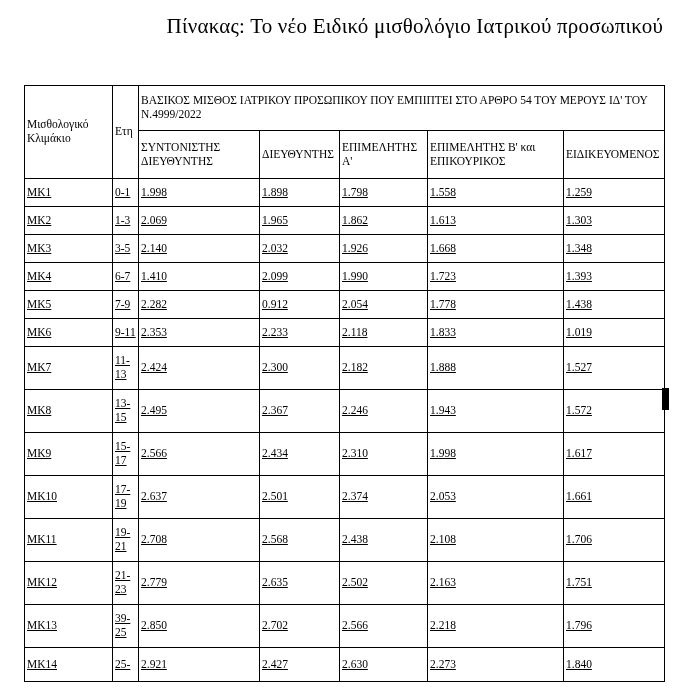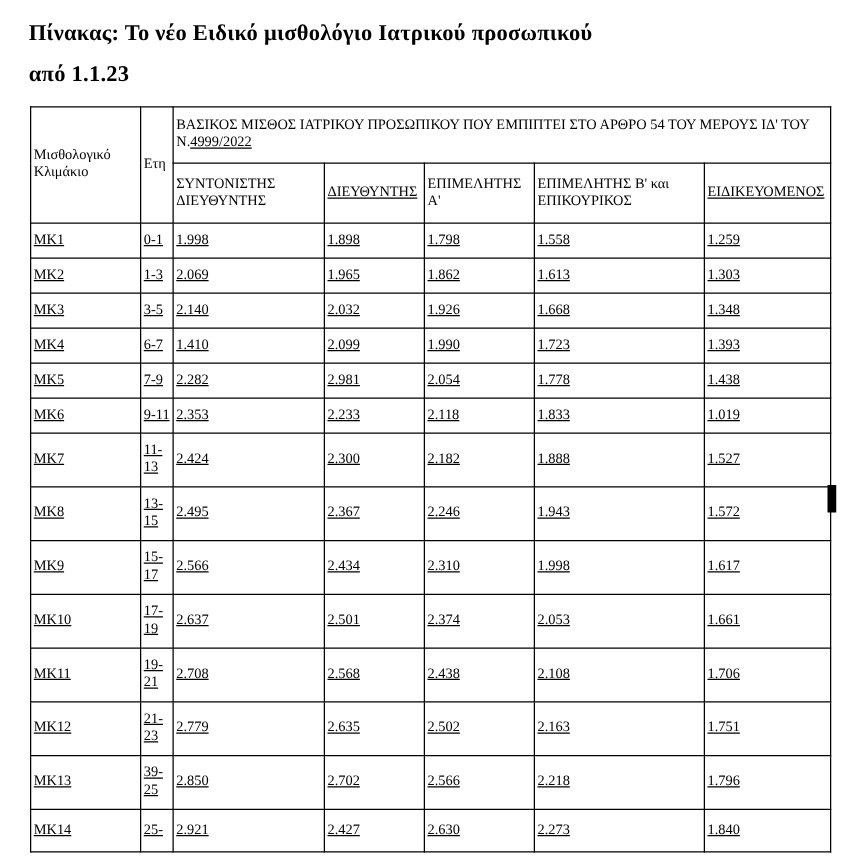--- a/index.html
+++ b/index.html
@@ -13,25 +13,26 @@
     position: relative;
     overflow: hidden;
     font-family: "Liberation Serif", serif;
     color: #000000;
   }
   .doc-title {
     position: absolute;
     left: 23px;
     top: 10px;
     width: 640px;
-    font-size: 18px;
+    font-size: 21px;
     line-height: 33px;
-    font-weight: bold;
+    font-weight: normal;
     margin: 0;
     letter-spacing: 0.2px;
+    text-align: right;
   }
   table.salary-table {
     position: absolute;
     left: 24px;
     top: 85px;
     width: 640px;
     border-collapse: collapse;
     table-layout: fixed;
     font-size: 11.5px;
     line-height: 1.18;
@@ -47,40 +48,40 @@
   }
   th.group-header {
     vertical-align: top;
     padding-top: 2px;
   }
   th.rowspan-head {
     vertical-align: middle;
   }
   tr.group-row { height: 45px; }
   tr.sub-row   { height: 48px; }
-  th.nowrap { white-space: nowrap; text-decoration: underline; }
-  .underlined { text-decoration: underline; }
+  th.nowrap { white-space: nowrap; }
+  .underlined { }
   td.years-cell { padding: 1px 0 1px 1px; }
   tbody tr { height: 28px; text-decoration: underline; }
   tbody tr:nth-child(n+7) { height: 43px; }
   tbody tr:nth-child(13) { height: 43px; }
   tbody tr:nth-child(14) { height: 34px; }
   .edge-mark {
     position: absolute;
     left: 662px;
     top: 388px;
     width: 7px;
     height: 22px;
     background: #000000;
   }
 </style>
 </head>
 <body>
 
-<p class="doc-title"><span>Πίνακας: Το νέο Ειδικό μισθολόγιο Ιατρικού προσωπικού</span><br><span>από 1.1.23</span></p>
+<p class="doc-title"><span>Πίνακας: Το νέο Ειδικό μισθολόγιο Ιατρικού προσωπικού</span><br></p>
 
 <table class="salary-table">
   <colgroup>
     <col style="width:88px">
     <col style="width:26px">
     <col style="width:121px">
     <col style="width:80px">
     <col style="width:88px">
     <col style="width:136px">
     <col style="width:101px">
@@ -133,21 +134,21 @@
       <td>1.410</td>
       <td>2.099</td>
       <td>1.990</td>
       <td>1.723</td>
       <td>1.393</td>
     </tr>
     <tr>
       <td>ΜΚ5</td>
       <td class="years-cell">7-9</td>
       <td>2.282</td>
-      <td>2.981</td>
+      <td>0.912</td>
       <td>2.054</td>
       <td>1.778</td>
       <td>1.438</td>
     </tr>
     <tr>
       <td>ΜΚ6</td>
       <td class="years-cell">9-11</td>
       <td>2.353</td>
       <td>2.233</td>
       <td>2.118</td>

